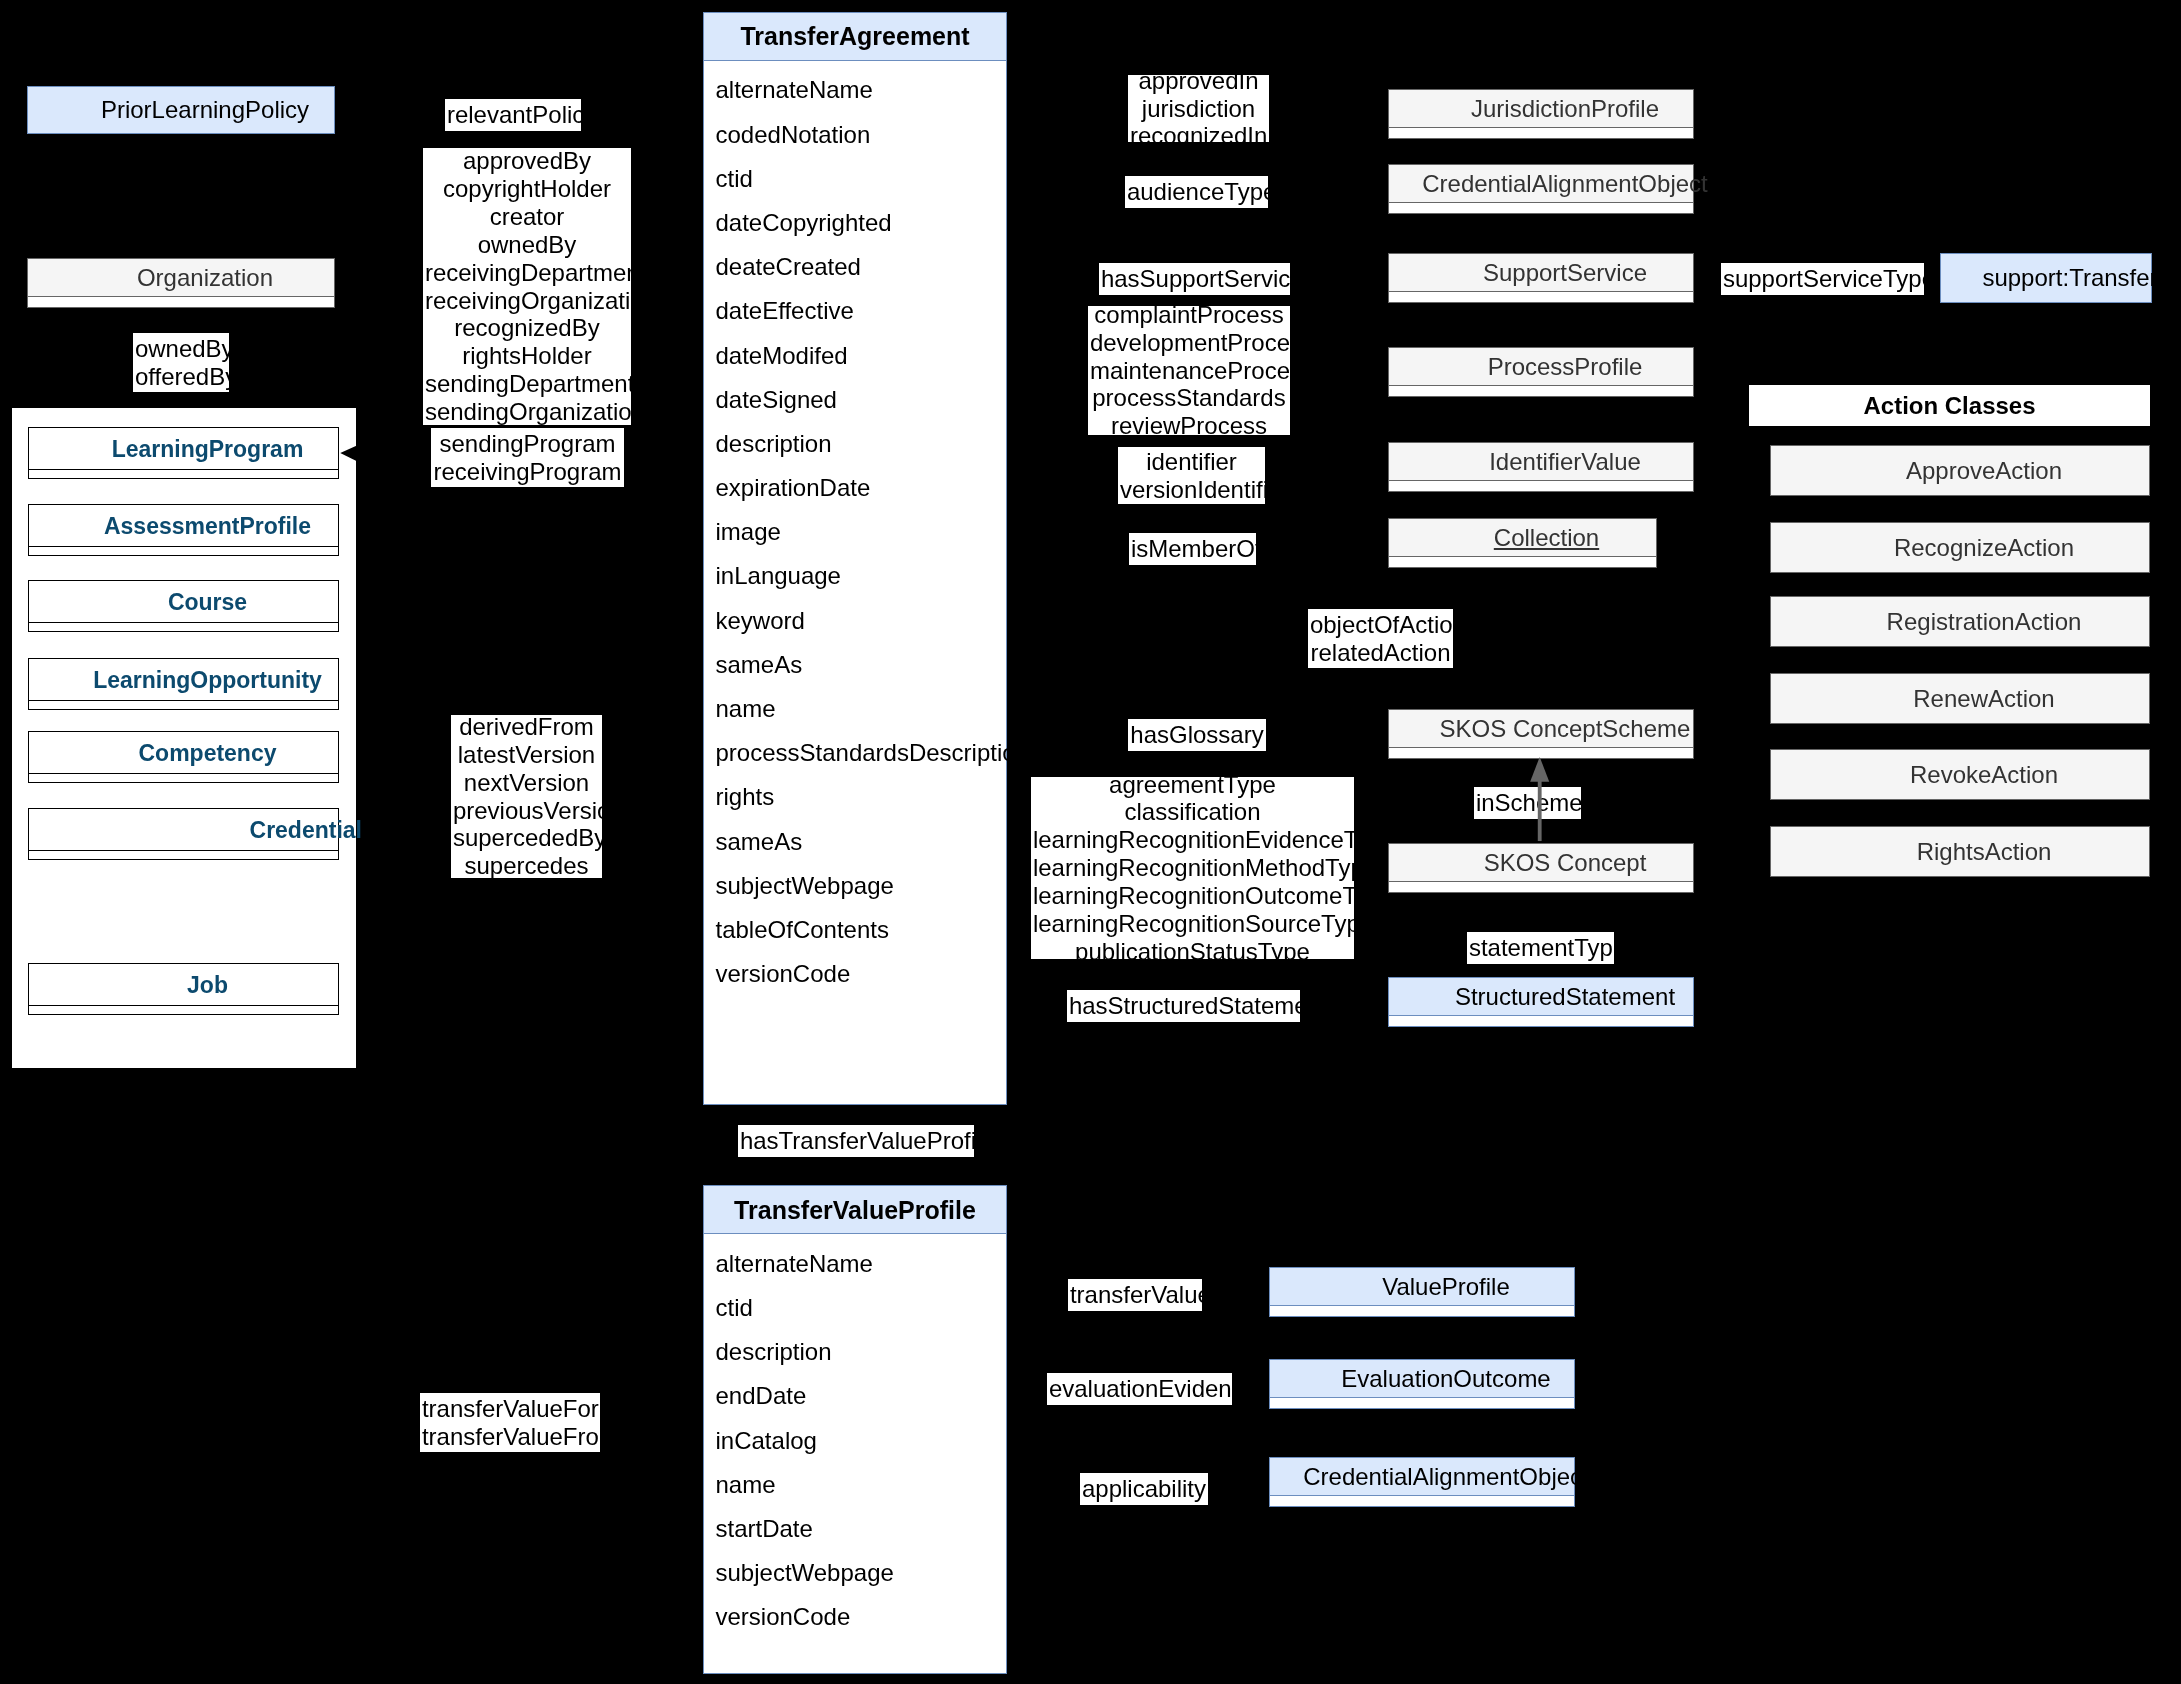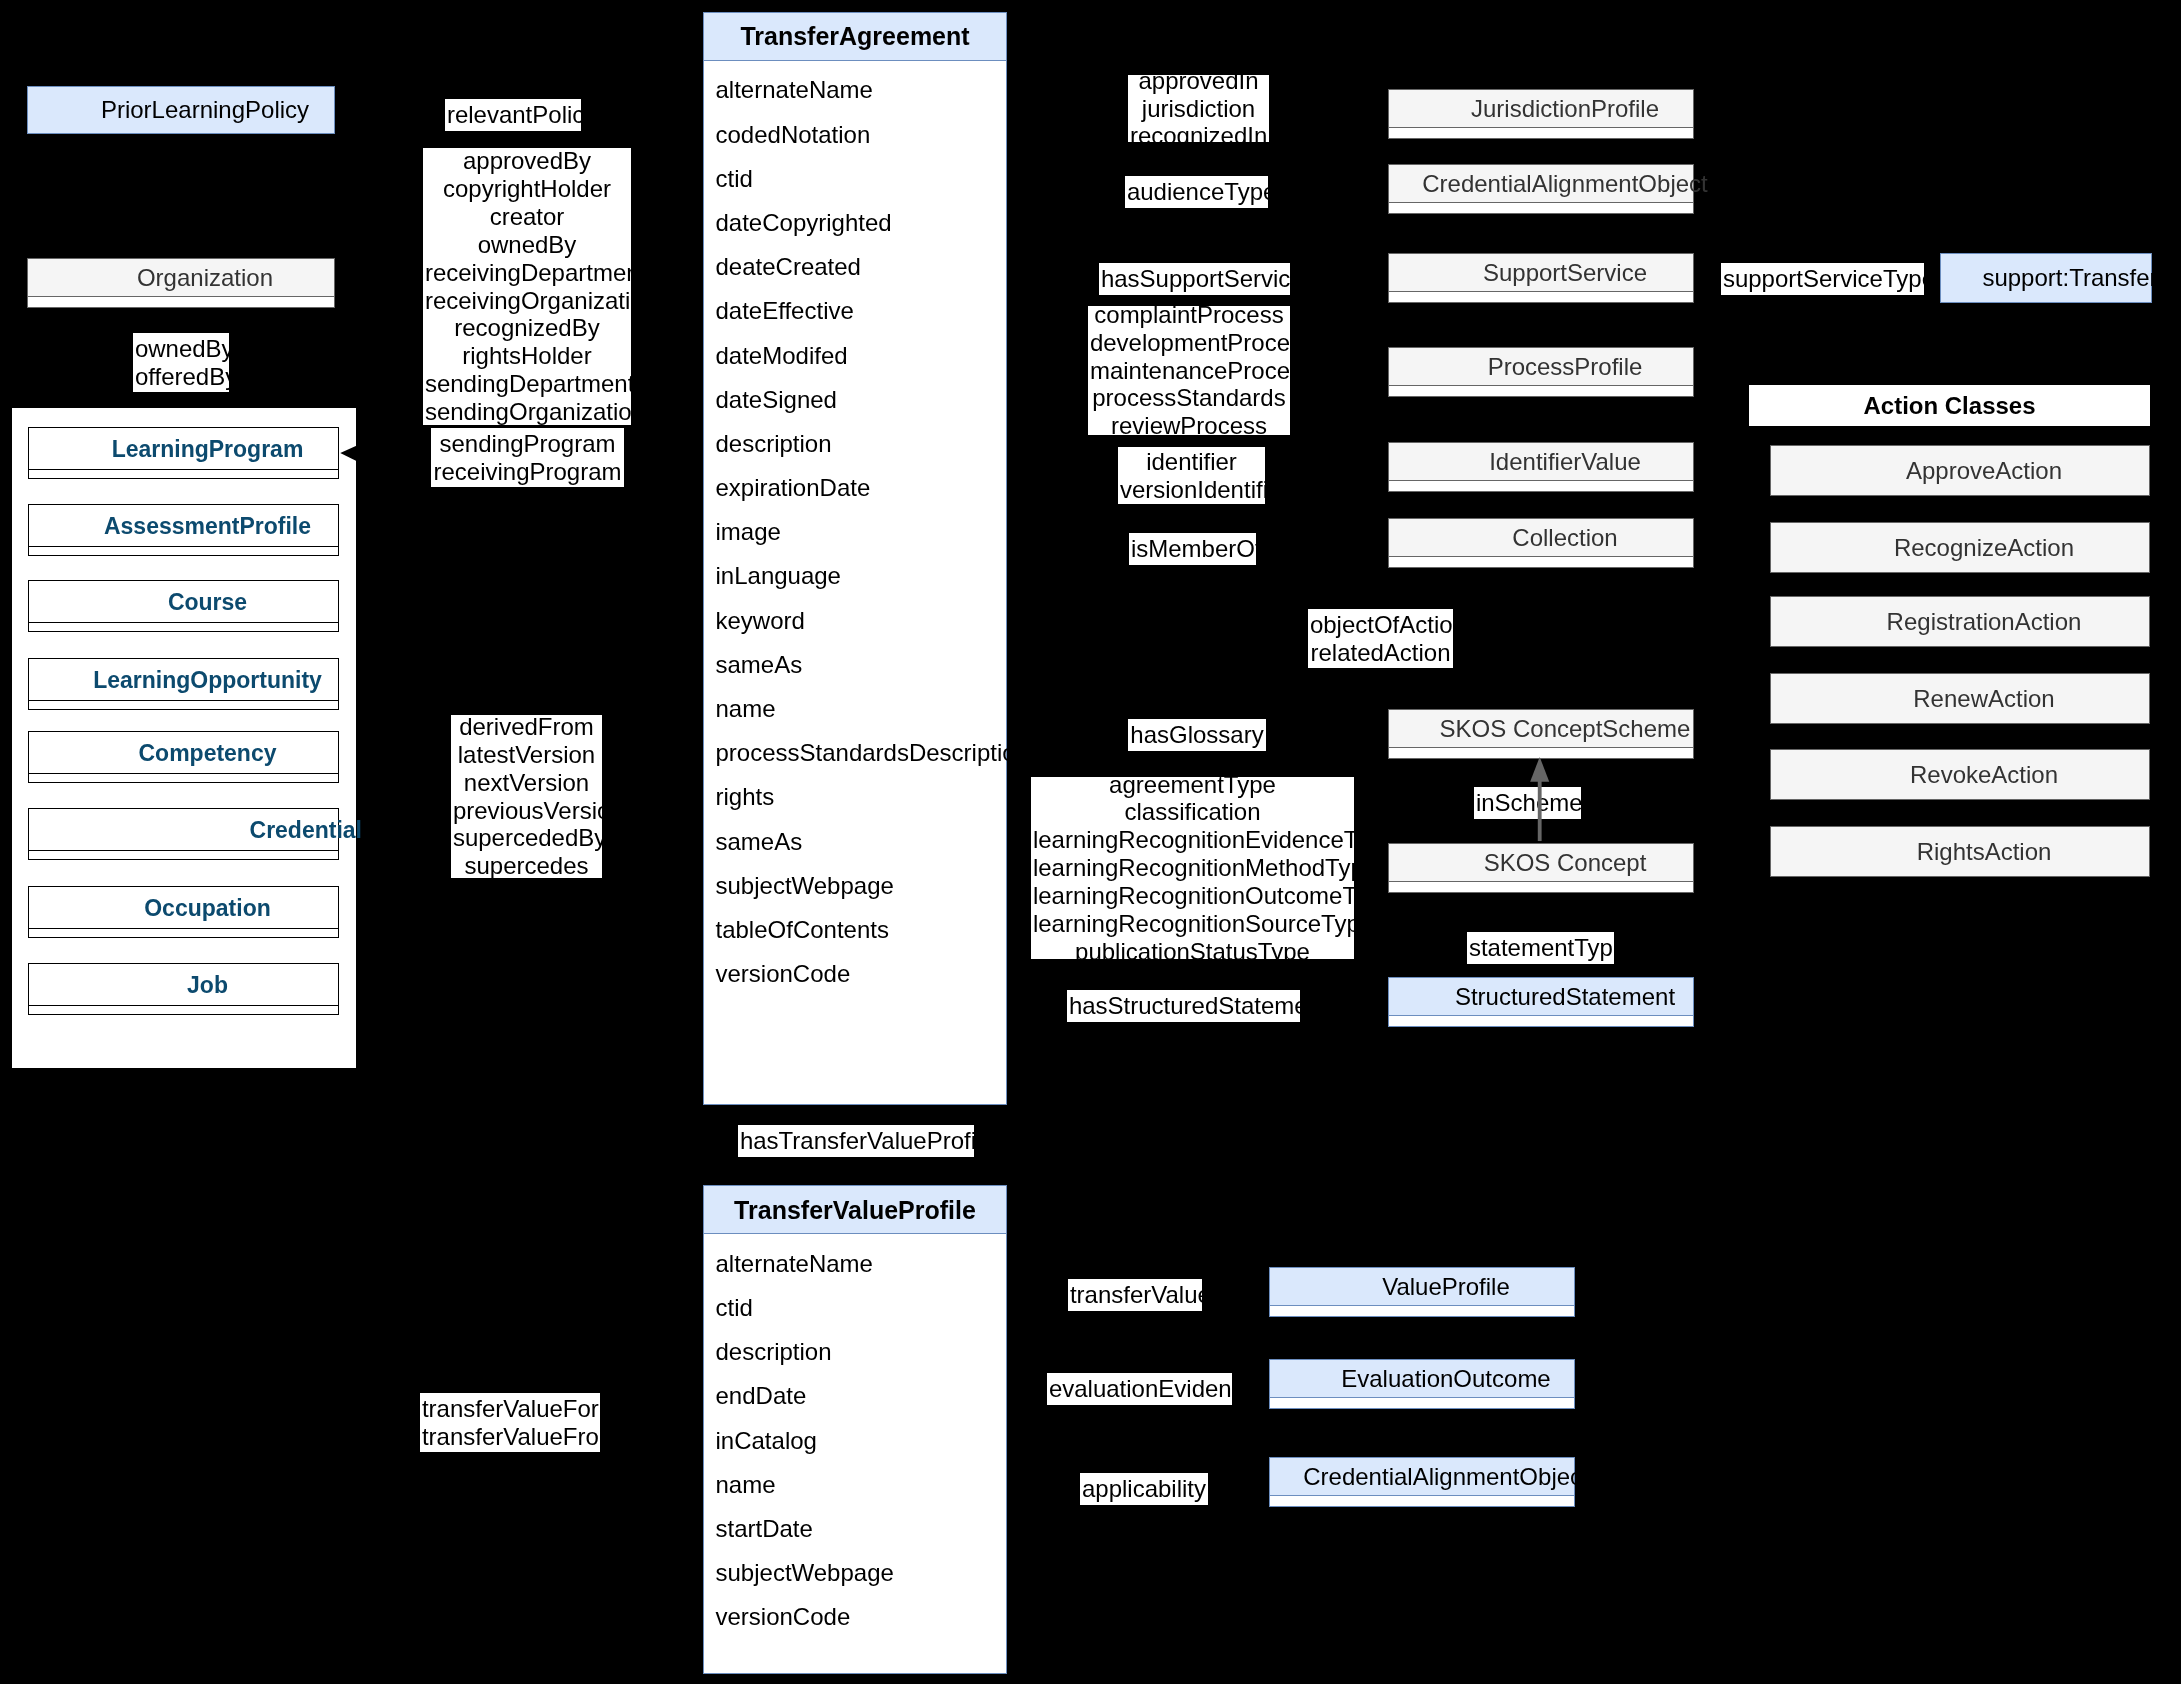--- a/index.html
+++ b/index.html
@@ -208,26 +208,20 @@
     <div class="compartment" style="height:7.6px; border-top:1.9px solid #000;"></div>
   </div>
 
   <div class="inner-class" style="left:28px; top:808px; width:311px; height:52px;">
     <div class="title-row" style="padding-bottom:7.6px;justify-content:flex-end;">
         <span class="title">Credential</span>
       </div>
     <div class="compartment" style="height:7.6px; border-top:1.9px solid #000;"></div>
   </div>
 
-  <div class="inner-class" style="left:28px; top:886px; width:311px; height:52px;">
-    <div class="title-row" style="padding-bottom:7.6px;">
-        <span class="title">Occupation</span>
-      </div>
-    <div class="compartment" style="height:7.6px; border-top:1.9px solid #000;"></div>
-  </div>
 
   <div class="inner-class" style="left:28px; top:963px; width:311px; height:52px;">
     <div class="title-row" style="padding-bottom:7.6px;">
         <span class="title">Job</span>
       </div>
     <div class="compartment" style="height:7.6px; border-top:1.9px solid #000;"></div>
   </div>
 
   <div class="edge-label" style="left:445px; top:99px; width:136px; padding:1.9px 1.9px;">relevantPolicy</div>
 
@@ -367,21 +361,21 @@
     <div class="compartment"></div>
   </div>
 
   <div class="node uml-grey" style="left:1388px; top:442px; width:306px; height:50px;">
     <div class="title-row" style="padding-bottom:9.6px;">
         <span class="title" style="font-size:24px;">IdentifierValue</span>
       </div>
     <div class="compartment"></div>
   </div>
 
-  <div class="node uml-grey" style="left:1388px; top:518px; width:306px; height:50px;">
+  <div class="node uml-grey" style="left:1388px; top:518px; width:269px; height:50px;text-decoration:underline;">
     <div class="title-row" style="padding-bottom:9.6px;">
         <span class="title" style="font-size:24px;">Collection</span>
       </div>
     <div class="compartment"></div>
   </div>
 
   <div class="node uml-grey" style="left:1388px; top:709px; width:306px; height:50px;">
     <div class="title-row" style="padding-bottom:9.6px;">
         <span class="title" style="font-size:24px;">SKOS ConceptScheme</span>
       </div>

